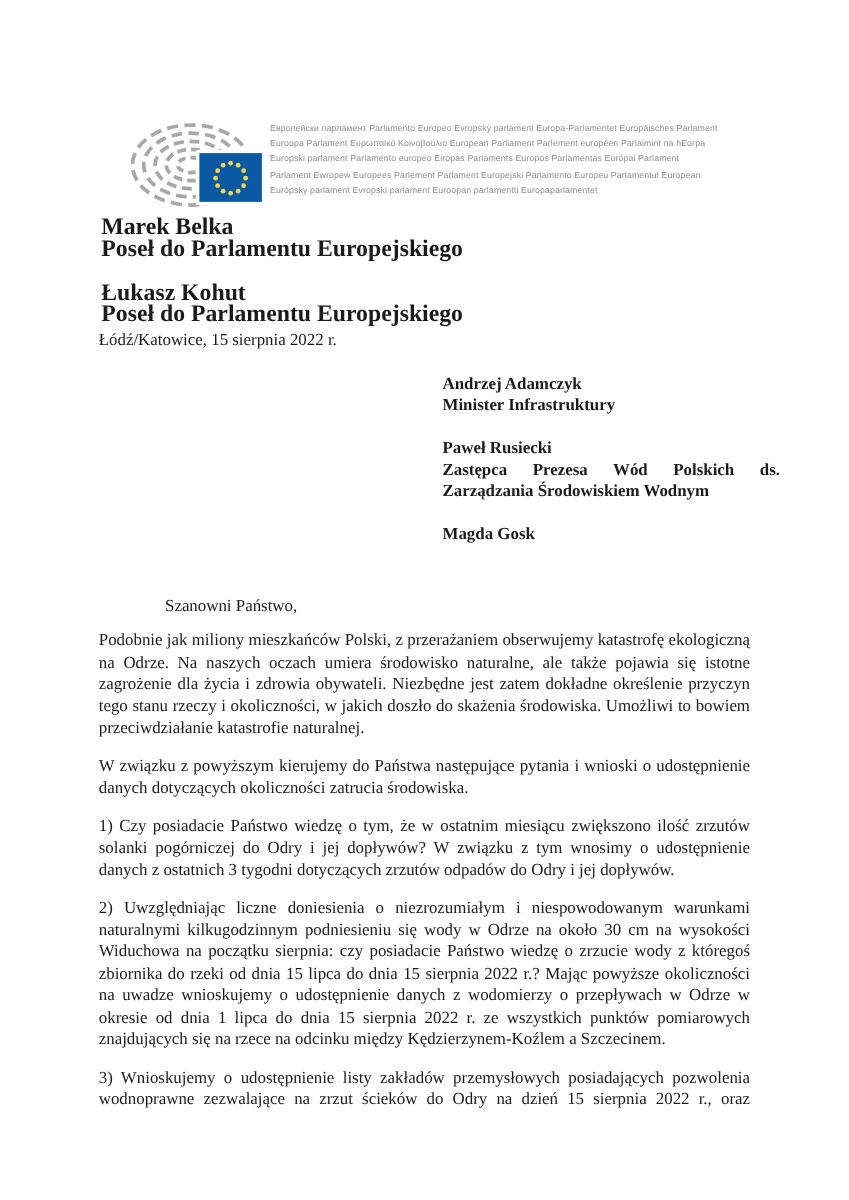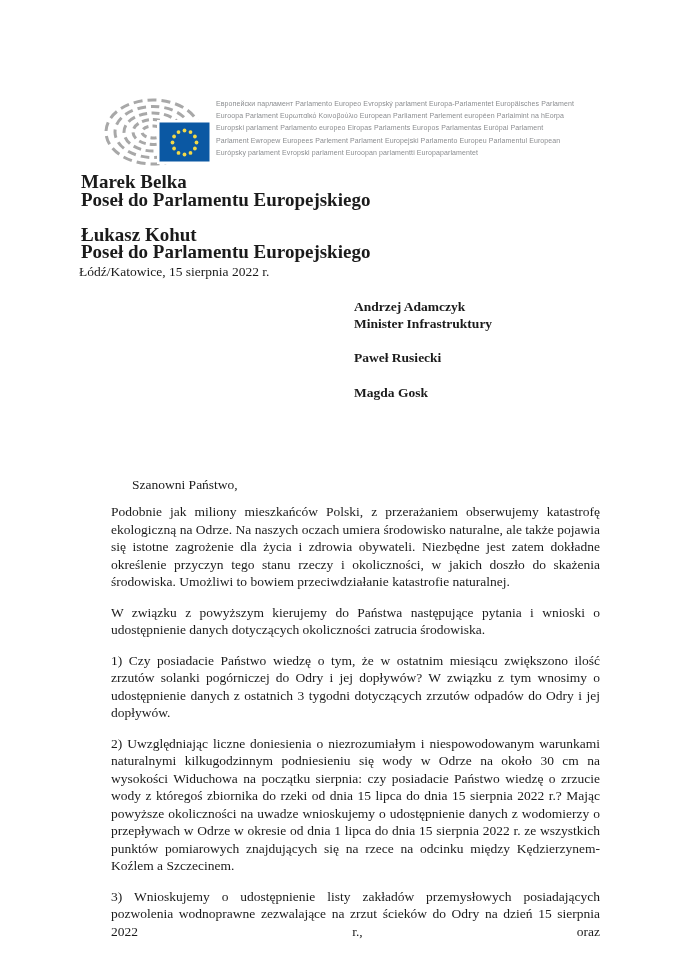--- a/index.html
+++ b/index.html
@@ -84,21 +84,20 @@
     position: absolute;
     top: 503px;
     left: 79px;
     width: 521px;
     font-size: 13.5px;
     line-height: 17.5px;
   }
   .body-text p {
     text-align: justify;
     margin-bottom: 13px;
-    margin-left: 32px;
   }
   .body-text p.justify-last { text-align-last: justify; }
 </style>
 </head>
 <body>
 
 <div class="page">
 
   <div class="header">
     <svg class="logo-mark" viewBox="0 0 112 76" xmlns="http://www.w3.org/2000/svg" aria-hidden="true">
@@ -148,20 +147,21 @@
 
   <div class="dateline">Łódź/Katowice, 15 sierpnia 2022 r.</div>
 
   <div class="recipients">
     <div class="recipient-entry">
       <div>Andrzej Adamczyk</div>
       <div class="recipient-title">Minister Infrastruktury</div>
     </div>
     <div class="recipient-entry">
       <div>Paweł Rusiecki</div>
+      <div class="recipient-title">Zastępca Prezesa Wód Polskich ds. Zarządzania Środowiskiem Wodnym</div>
     </div>
     <div class="recipient-entry">
       <div>Magda Gosk</div>
     </div>
   </div>
 
   <div class="salutation">Szanowni Państwo,</div>
 
   <div class="body-text">
     <p>Podobnie jak miliony mieszkańców Polski, z przerażaniem obserwujemy katastrofę ekologiczną na Odrze. Na naszych oczach umiera środowisko naturalne, ale także pojawia się istotne zagrożenie dla życia i zdrowia obywateli. Niezbędne jest zatem dokładne określenie przyczyn tego stanu rzeczy i okoliczności, w jakich doszło do skażenia środowiska. Umożliwi to bowiem przeciwdziałanie katastrofie naturalnej.</p>

